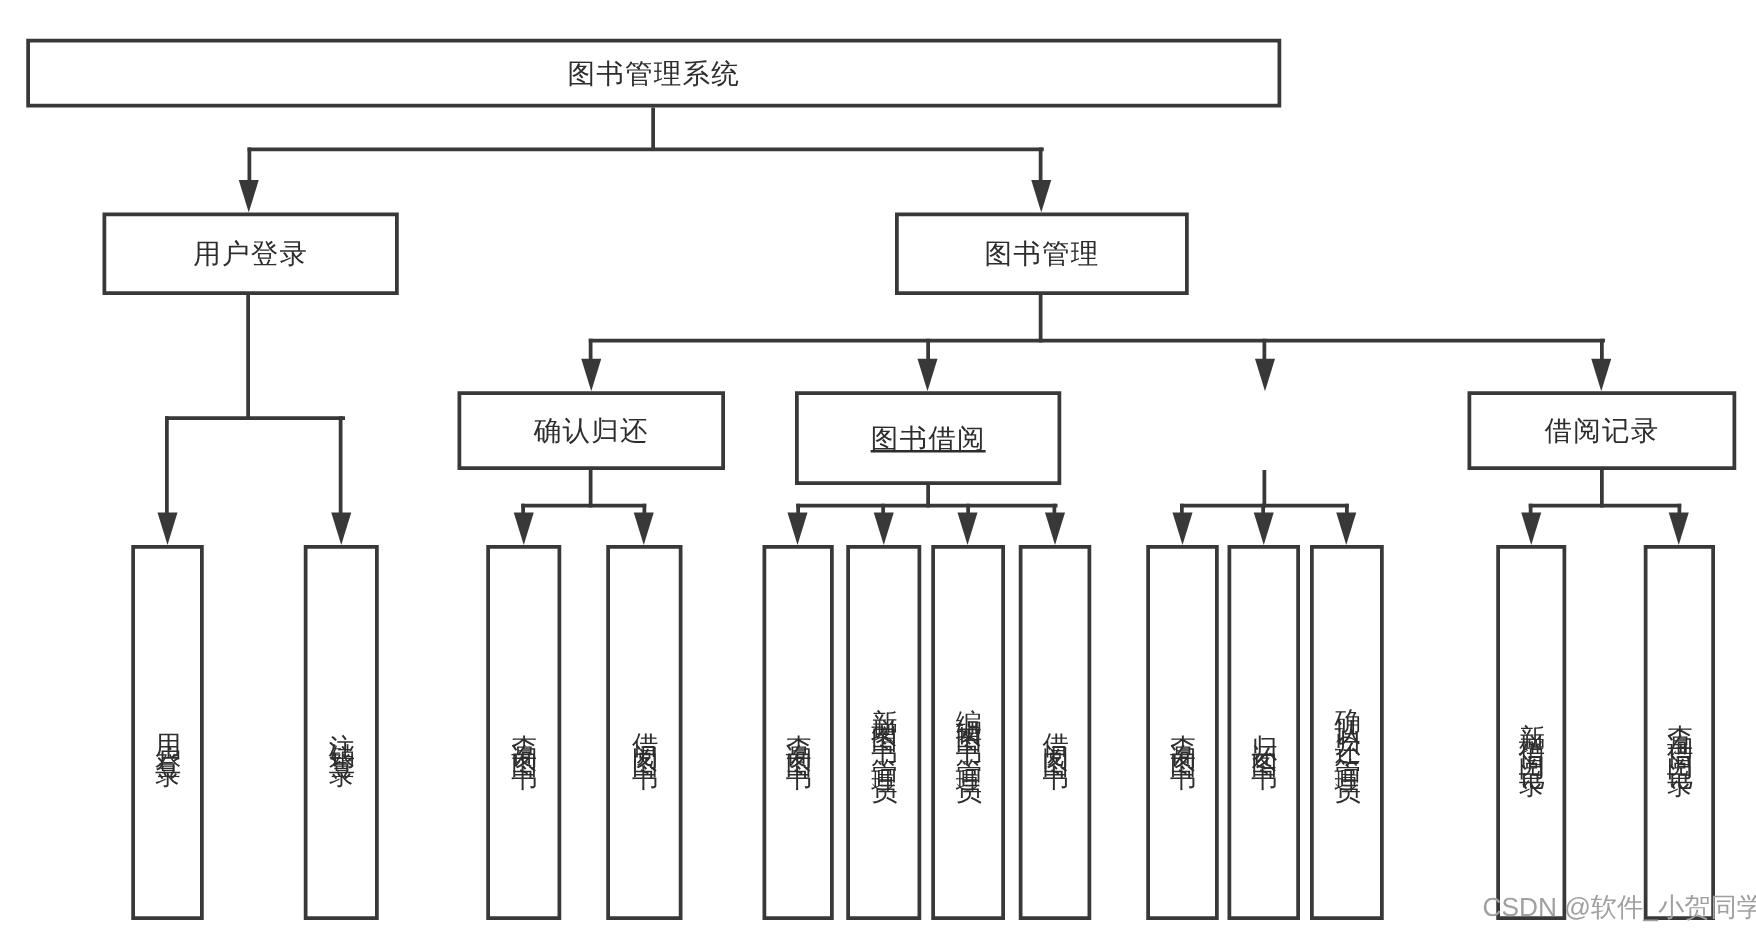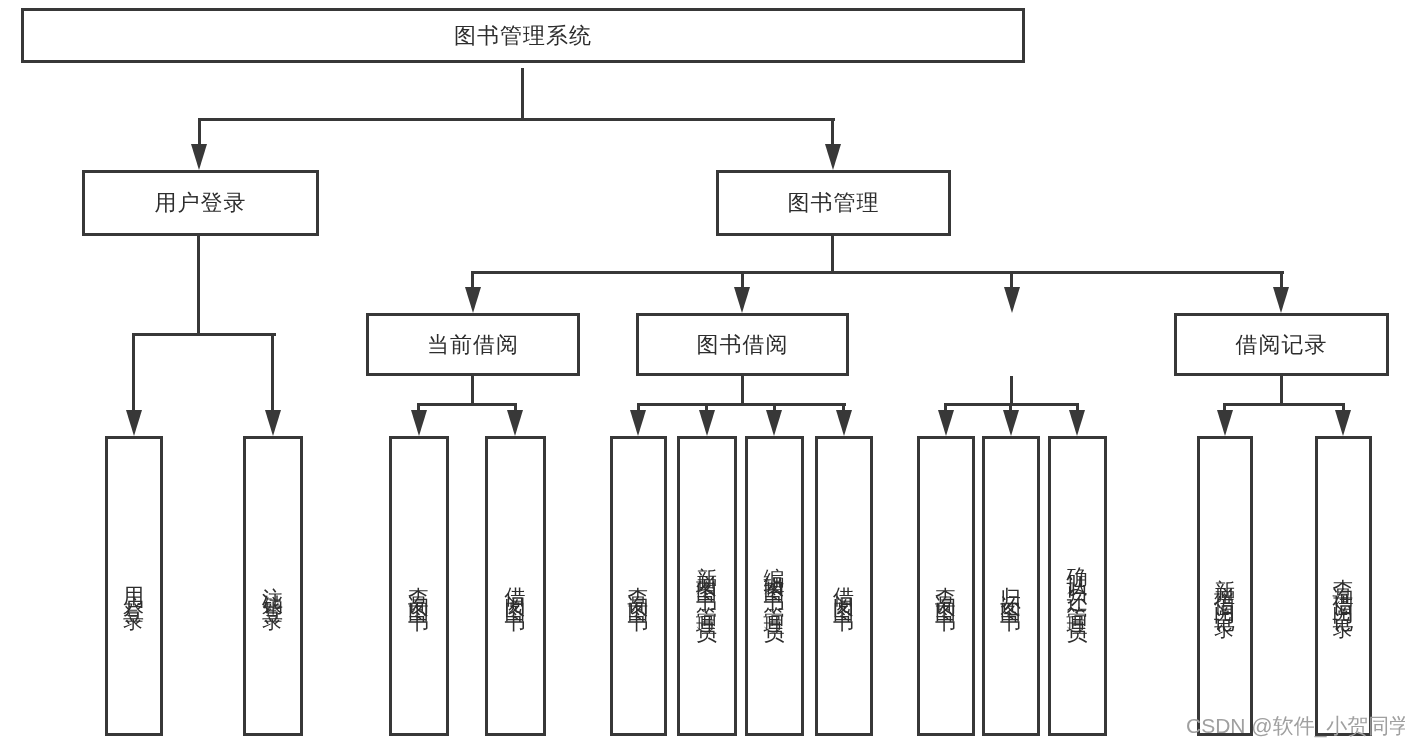--- a/index.html
+++ b/index.html
@@ -53,21 +53,21 @@
     font-size: 21px;
     white-space: nowrap;
     z-index: 5;
   }
 </style>
 </head>
 <body>
 
 <div class="canvas">
 
-  <div class="node" style="left:21px; top:8px; width:1004px; height:55px;">
+  <div class="node" style="left:21px; top:31px; width:1004px; height:55px;">
     <span>图书管理系统</span>
   </div>
 
   <div class="line" style="left:521px; top:68px; width:3px; height:52px;"></div>
   <div class="line" style="left:198px; top:118px; width:637px; height:3px;"></div>
   <div class="line" style="left:198px; top:118px; width:3px; height:28px;"></div>
   <div class="arrow" style="left:191px; top:144px;"></div>
   <div class="line" style="left:831px; top:118px; width:3px; height:28px;"></div>
   <div class="arrow" style="left:825px; top:144px;"></div>
 
@@ -90,23 +90,23 @@
   <div class="line" style="left:471px; top:271px; width:3px; height:20px;"></div>
   <div class="arrow" style="left:465px; top:287px;"></div>
   <div class="line" style="left:741px; top:271px; width:3px; height:20px;"></div>
   <div class="arrow" style="left:734px; top:287px;"></div>
   <div class="line" style="left:1010px; top:271px; width:3px; height:20px;"></div>
   <div class="arrow" style="left:1004px; top:287px;"></div>
   <div class="line" style="left:1280px; top:271px; width:3px; height:20px;"></div>
   <div class="arrow" style="left:1273px; top:287px;"></div>
 
   <div class="node" style="left:366px; top:313px; width:214px; height:63px;">
-    <span>当前借阅</span>
+    <span>确认归还</span>
   </div>
-  <div class="node" style="left:636px; top:313px; width:213px; height:63px;">
+  <div class="node" style="left:636px; top:313px; width:213px; height:75px;text-decoration:underline;">
     <span>图书借阅</span>
   </div>
   <div class="node" style="left:1174px; top:313px; width:215px; height:63px;">
     <span>借阅记录</span>
   </div>
 
   <div class="line" style="left:471px; top:376px; width:3px; height:30px;"></div>
   <div class="line" style="left:417px; top:403px; width:100px; height:3px;"></div>
   <div class="line" style="left:417px; top:403px; width:3px; height:9px;"></div>
   <div class="arrow" style="left:411px; top:410px;"></div>

